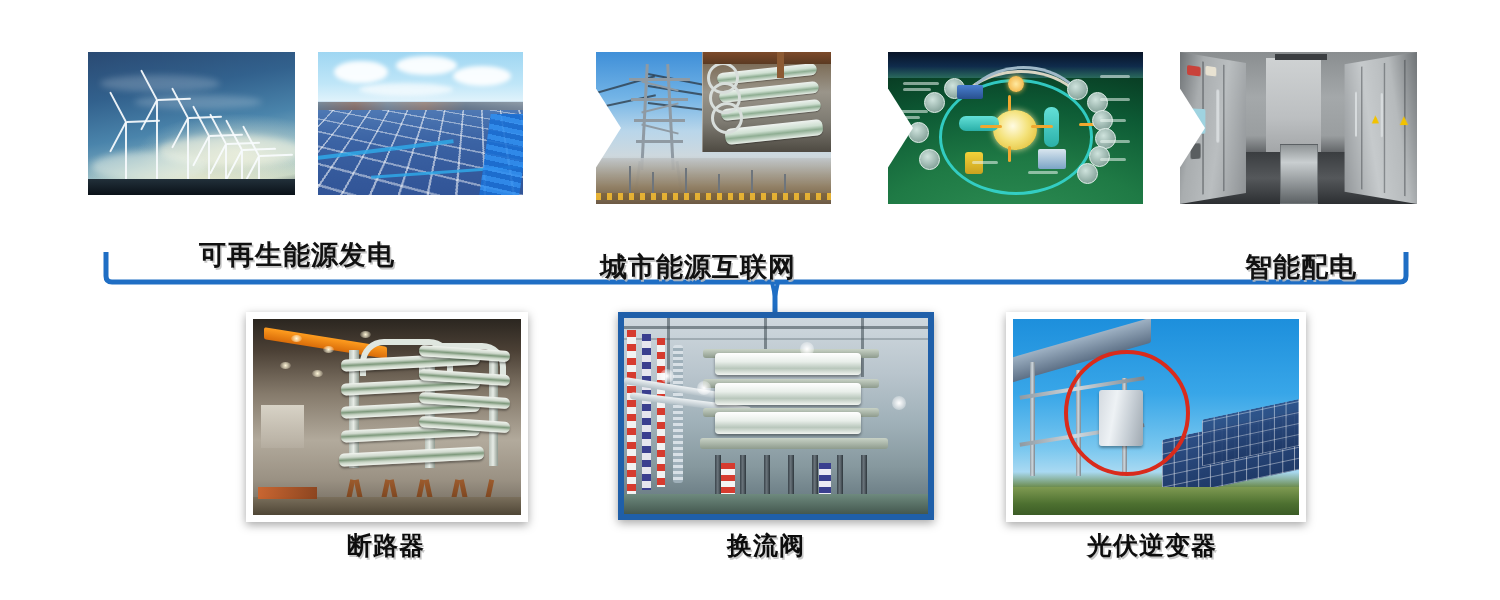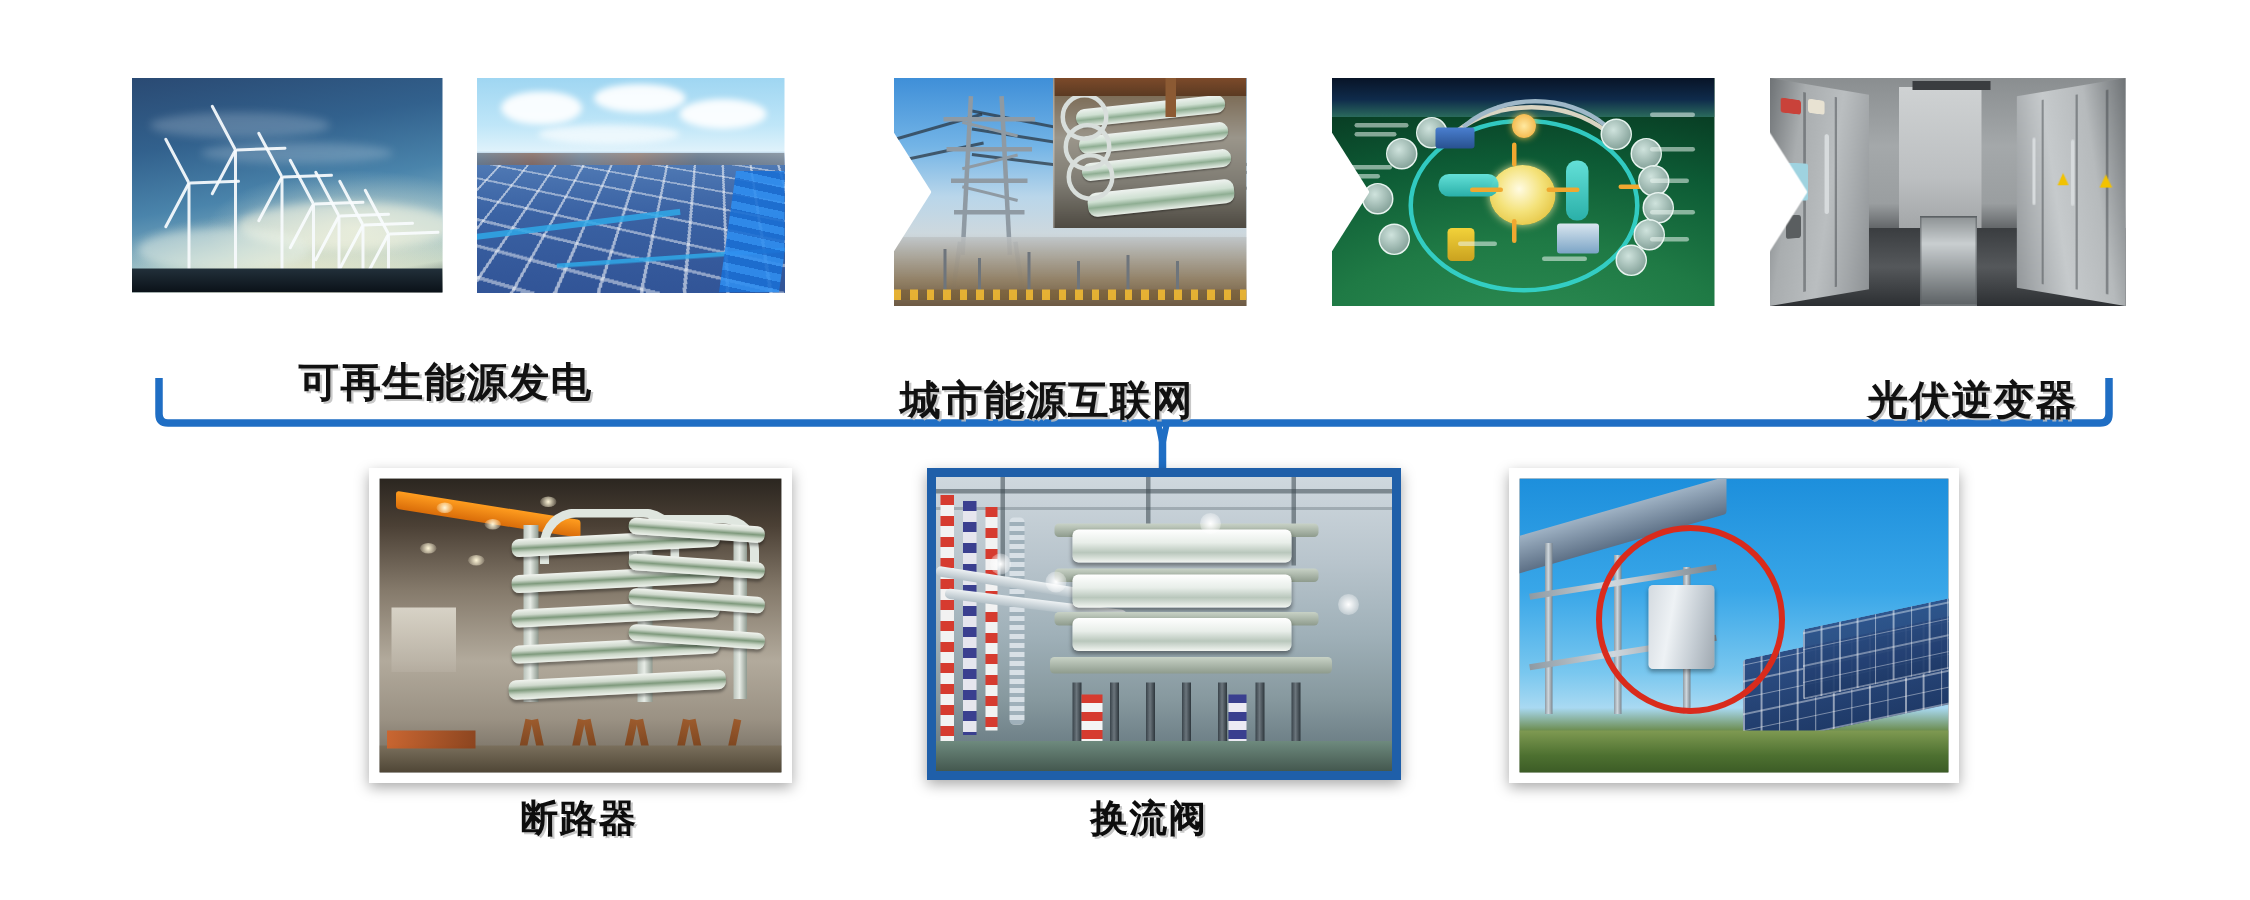--- a/index.html
+++ b/index.html
@@ -605,21 +605,21 @@
   </div>
 
   <svg id="bracket" viewBox="0 0 1312 80" aria-hidden="true">
     <path d="M6,4 L6,28 Q6,34 12,34 L1300,34 Q1306,34 1306,28 L1306,4" fill="none" stroke="#1f6ec4" stroke-width="5" stroke-linecap="butt"></path>
     <path d="M672,34 L675,48 L678,34" fill="none" stroke="#1f6ec4" stroke-width="4"></path>
     <line x1="675" y1="42" x2="675" y2="66" stroke="#1f6ec4" stroke-width="5"></line>
   </svg>
 
   <div class="stage-label" style="left:199px;top:237px">可再生能源发电</div>
   <div class="stage-label" style="left:600px;top:249px">城市能源互联网</div>
-  <div class="stage-label" style="left:1245px;top:249px">光伏逆变器</div>
+  <div class="stage-label" style="left:1245px;top:249px">智能配电</div>
 
   <div class="bphoto bframe-white" id="tile-breaker">
     <div class="hall-bg">
       <div class="crane"></div>
       <div class="ceil-lamp" style="left:14%;top:8%"></div>
       <div class="ceil-lamp" style="left:26%;top:14%"></div>
       <div class="ceil-lamp" style="left:40%;top:6%"></div>
       <div class="ceil-lamp" style="left:10%;top:22%"></div>
       <div class="ceil-lamp" style="left:22%;top:26%"></div>
 
@@ -712,14 +712,15 @@
       <div class="inv-panelrow" style="left:52%;top:52%;width:62%;height:30%"></div>
       <div class="inv-panelrow" style="left:66%;top:44%;width:48%;height:24%;opacity:.92"></div>
       <div class="inv-grass"></div>
       <div class="inv-circle" style="left:18%;top:16%;width:118px;height:118px"></div>
       <div class="inv-box" style="left:30%;top:36%;width:44px;height:56px"></div>
     </div>
   </div>
 
   <div class="bottom-label" style="left:347px;top:529px">断路器</div>
   <div class="bottom-label" style="left:727px;top:529px">换流阀</div>
+  <div class="bottom-label" style="left:1087px;top:529px">光伏逆变器</div>
 
 </div>
 
 </body></html>

